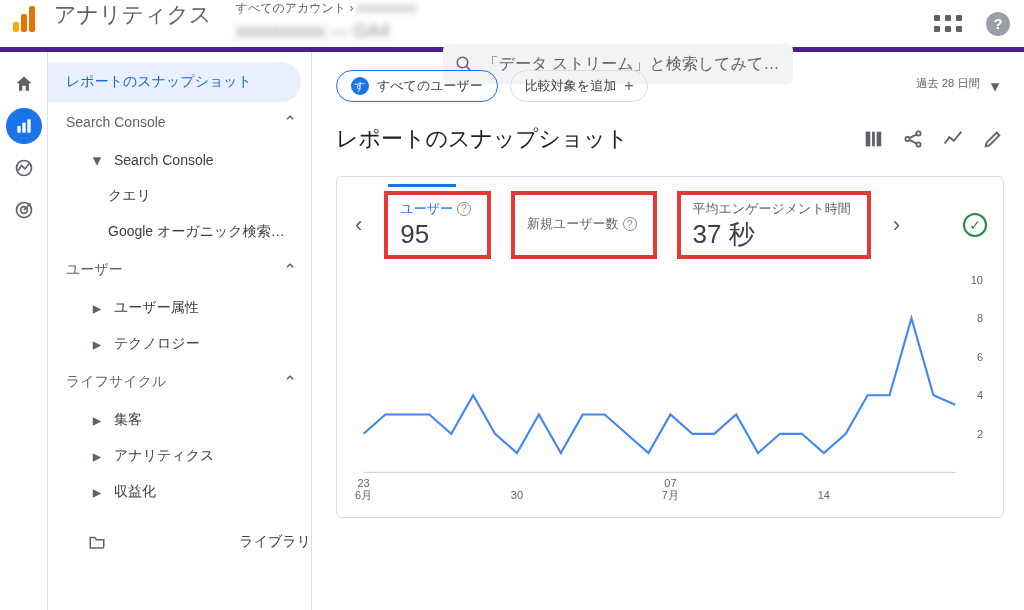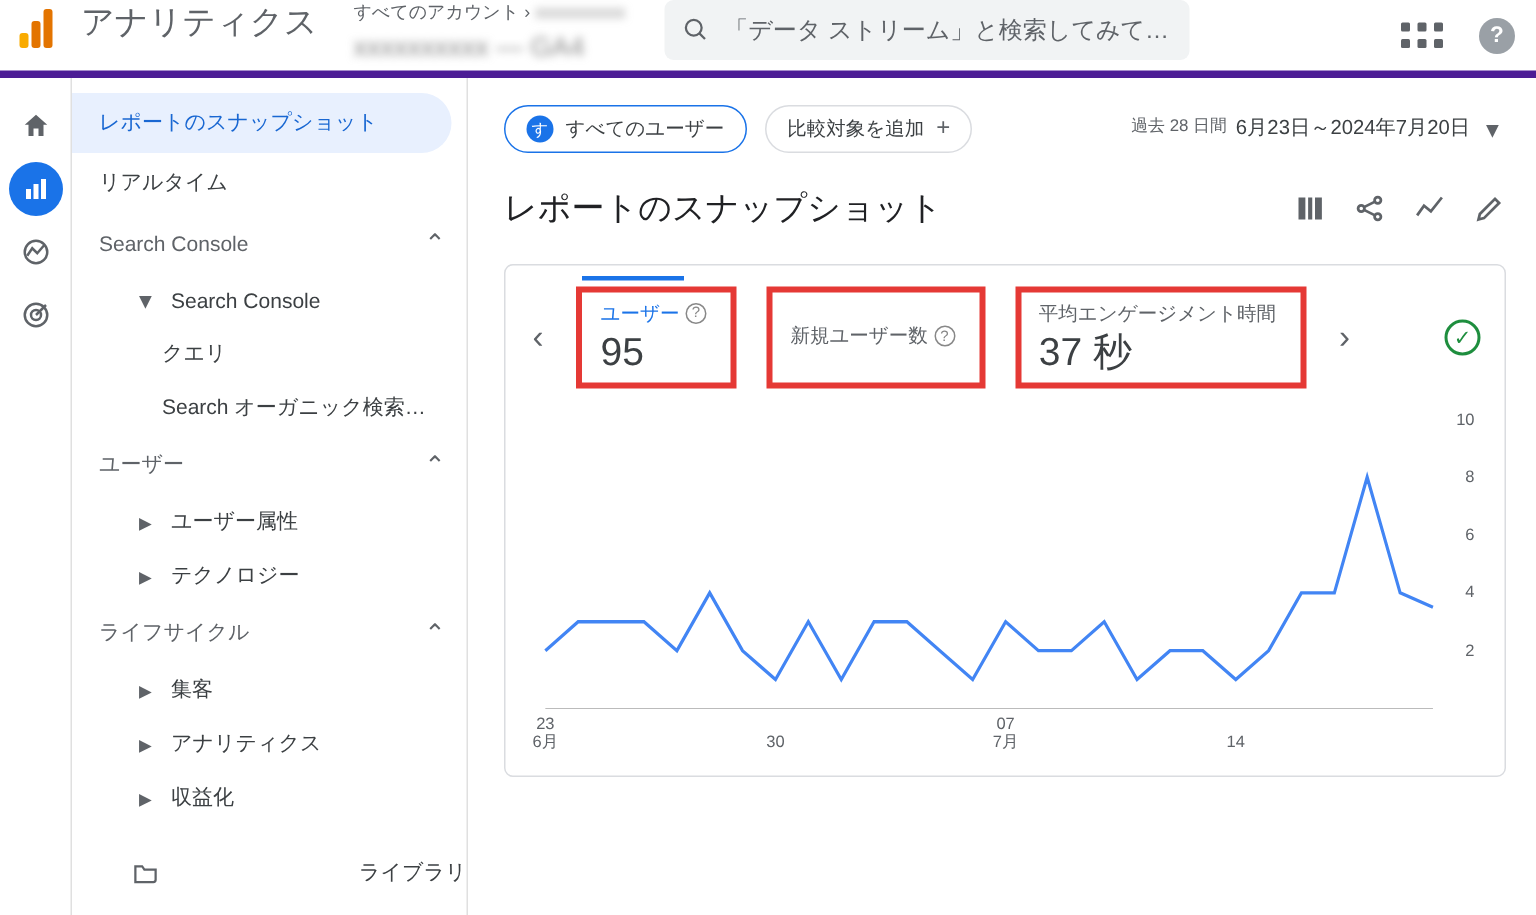--- a/index.html
+++ b/index.html
@@ -7,21 +7,21 @@
 
   
   .topbar { height: 52px; display: flex; padding: 0 10px 0 8px; border-bottom: 5px solid #4c1d95; gap: 8px; }
   .logo { width: 32px; height: 32px; display: flex; align-items: flex-end; justify-content: center; gap: 2px; margin-right: 2px; cursor: pointer; }
   .logo .bar1 { width: 6px; height: 10px; background: #f9ab00; border-radius: 2px; }
   .logo .bar2 { width: 6px; height: 18px; background: #e37400; border-radius: 2px; }
   .logo .bar3 { width: 6px; height: 26px; background: #e37400; border-radius: 2px; }
   .product-name { font-size: 22px; color: #5f6368; margin-left: 4px; }
   .account-crumb { margin-left: 16px; font-size: 12px; color: #5f6368; display:flex; flex-direction:column; gap:4px;}
   .blur { filter: blur(3px); color:#888; }
-  .searchbox { flex: 0 0 350px; height: 40px; background: #f1f3f4; border-radius: 6px; display: flex; align-items: center; gap: 10px; padding: 0 12px; margin-left: 18px; color: #5f6368; }
+  .searchbox { flex: 0 0 350px; height: 40px; background: #f1f3f4; border-radius: 6px; display: flex; align-items: center; gap: 10px; padding: 0 12px; margin-left: 18px; color: #5f6368; margin-top: 44px; }
   .top-actions { margin-left: auto; display: flex; align-items: center; gap: 18px; }
   .icon-btn { width: 32px; height: 32px; display:flex; align-items:center; justify-content:center; color:#5f6368; border-radius:50%; cursor:pointer; }
   .icon-apps { display:grid; grid-template-columns:repeat(3,6px); grid-template-rows:repeat(2,6px); gap:5px; }
   .icon-apps span { background:#5f6368; border-radius:1px; }
   .icon-help { width:24px; height:24px; border-radius:50%; background:#9aa0a6; color:#fff; font-weight:bold; display:flex; align-items:center; justify-content:center; font-size:15px; }
 
   
   .body { display:flex; height:calc(610px - 52px); }
   .rail { width:48px; border-right:1px solid #e0e0e0; display:flex; flex-direction:column; align-items:center; gap:6px; padding-top:14px; }
   .rail-btn { width:36px; height:36px; border-radius:50%; display:flex; align-items:center; justify-content:center; cursor:pointer; color:#5f6368; }
@@ -136,37 +136,34 @@
           <circle cx="12" cy="12" r="4"></circle>
           <line x1="12" y1="12" x2="20" y2="4"></line>
         </svg>
     </div>
   </div>
 
   <div class="sidebar">
     <div class="side-item active">
         <span>レポートのスナップショット</span>
       </div>
-    <div class="side-item">
-        <span>リアルタイム</span>
-      </div>
 
     <div class="side-section">
       <span>Search Console</span>
         <span class="chev">⌃</span>
     </div>
     <div class="side-sub">
       <span class="chev">▾</span>
         <span>Search Console</span>
     </div>
     <div class="side-sub side-sub2">
         <span>クエリ</span>
       </div>
     <div class="side-sub side-sub2">
-        <span class="ellip">Search オーガニック検索レ…</span>
+        <span class="ellip">Google オーガニック検索レ…</span>
       </div>
 
     <div class="side-section">
       <span>ユーザー</span>
         <span class="chev">⌃</span>
     </div>
     <div class="side-sub">
         <span class="chev">▸</span>
         <span>ユーザー属性</span>
       </div>
@@ -205,21 +202,20 @@
       <div class="chip primary">
         <span class="dot">す</span>
         <span>すべてのユーザー</span>
       </div>
       <div class="chip">
         <span>比較対象を追加</span>
           <span class="plus">+</span>
       </div>
       <div class="date-range">
         <small>過去 28 日間</small>
-        <span>6月23日～2024年7月20日</span>
         <span class="chev">▾</span>
       </div>
     </div>
 
     <div class="page-title-row">
       <div class="page-title">レポートのスナップショット</div>
       <div class="title-actions">
         <svg viewBox="0 0 24 24" fill="#5f6368">
             <rect x="4" y="4" width="5" height="16"></rect>
             <rect x="11" y="4" width="3" height="16"></rect>

